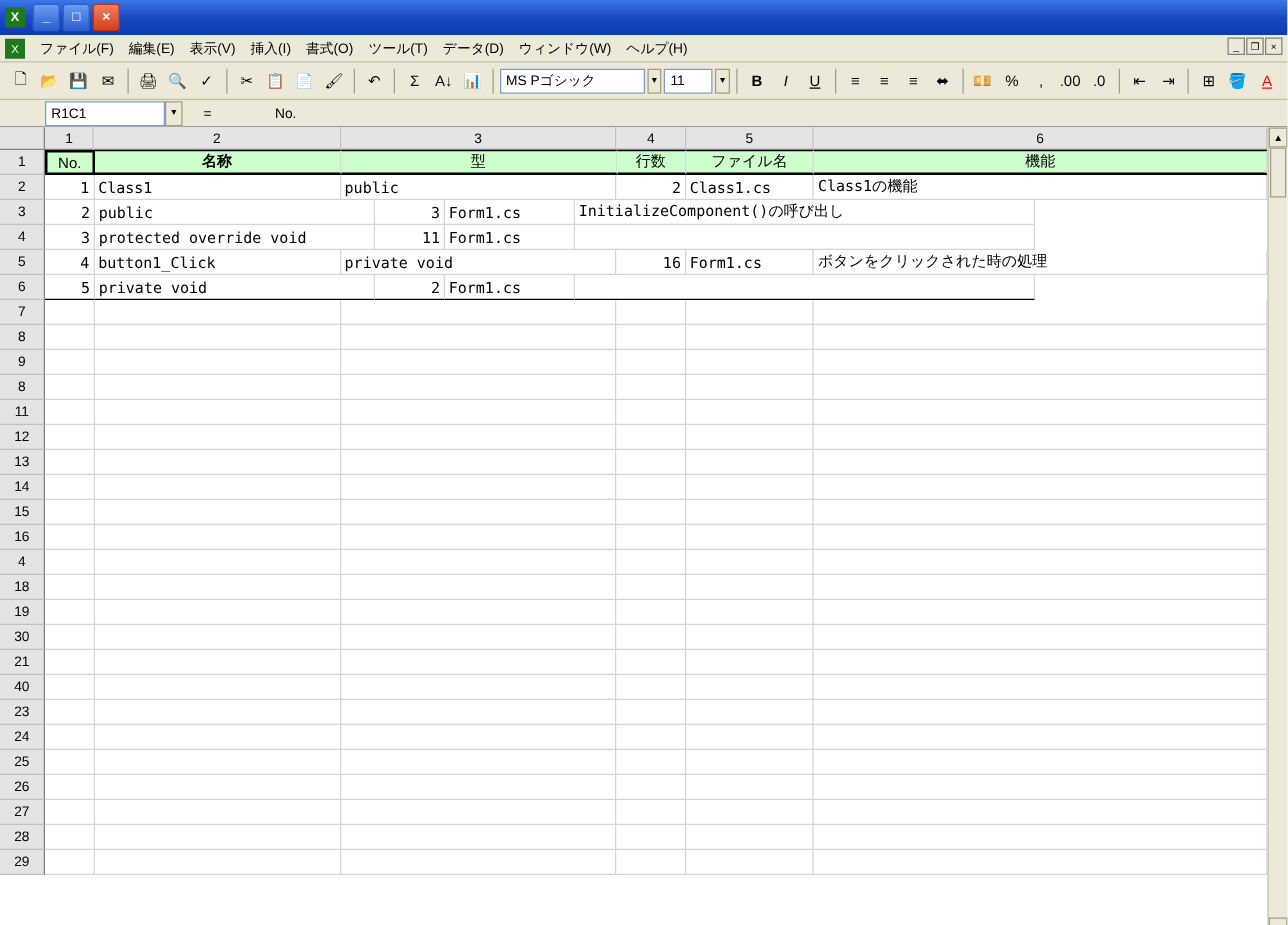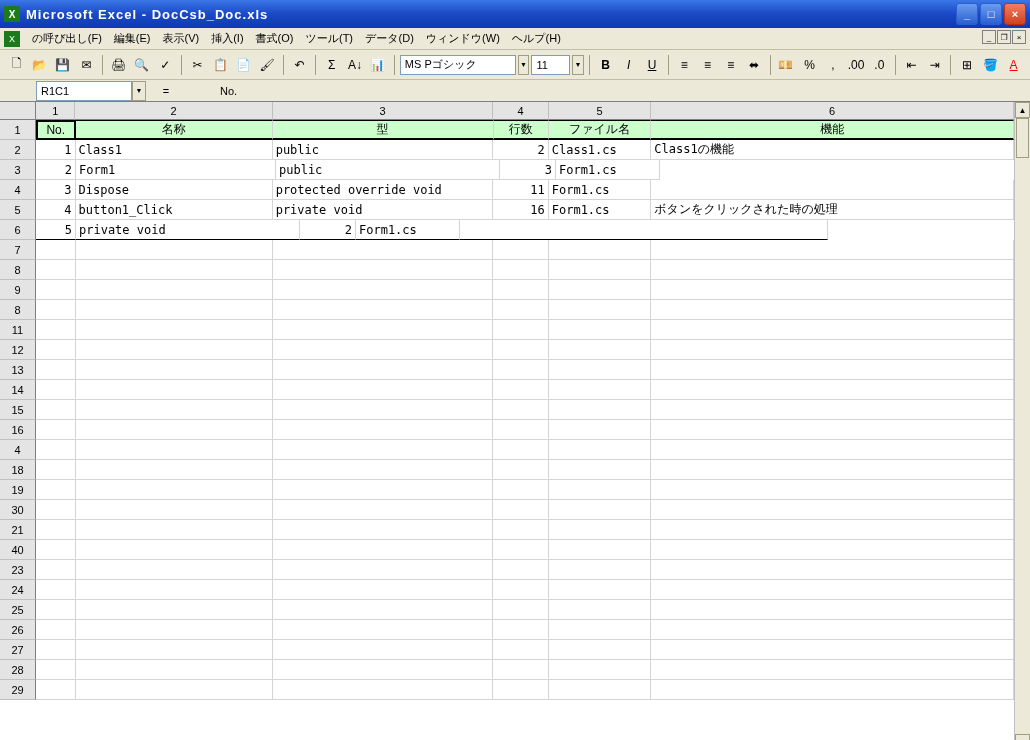--- a/index.html
+++ b/index.html
@@ -53,31 +53,30 @@
 .datarow:last-of-type .cell { border-bottom: 1px solid #000; }
 .vscroll { position: absolute; right: 0; top: 0; width: 16px; bottom: 0; background: #ece9d8; border-left: 1px solid #c0c0c0; }
 .vscroll .arrow { height: 16px; background:#ece9d8; border:1px solid #a0a080; display:flex;align-items:center;justify-content:center;font-size:8px;}
 .vscroll .thumb { position:absolute; top:16px; left:1px; right:1px; height:40px; background:#ece9d8; border:1px solid #a0a080;}
 </style>
 </head>
 <body>
 
 <div class="titlebar">
   <div class="appicon">X</div>
-  <div class="title">Microsoft Excel - DocCsb_Doc.xls</div>
   <div class="winbtns">
     <div class="winbtn min">_</div>
     <div class="winbtn max">□</div>
     <div class="winbtn close">×</div>
   </div>
 </div>
 
 <div class="menubar">
   <div class="xicon">X</div>
-  <div class="menuitem">の呼び出し(F)</div>
+  <div class="menuitem">ファイル(F)</div>
   <div class="menuitem">編集(E)</div>
   <div class="menuitem">表示(V)</div>
   <div class="menuitem">挿入(I)</div>
   <div class="menuitem">書式(O)</div>
   <div class="menuitem">ツール(T)</div>
   <div class="menuitem">データ(D)</div>
   <div class="menuitem">ウィンドウ(W)</div>
   <div class="menuitem">ヘルプ(H)</div>
   <div class="mdibtns">
     <div class="mdibtn">_</div>
@@ -193,44 +192,43 @@
       <div class="rowh">24</div>
       <div class="rowh">25</div>
       <div class="rowh">26</div>
       <div class="rowh">27</div>
       <div class="rowh">28</div>
       <div class="rowh">29</div>
     </div>
   <div class="cells" id="cells">
       <div class="row headerrow">
         <div class="cell no center" style="width: 40px;">No.</div>
-        <div class="cell center" style="width: 200px;">名称</div>
+        <div class="cell center" style="width: 200px; font-weight: bold;">名称</div>
         <div class="cell center" style="width: 224px;">型</div>
         <div class="cell center" style="width: 56px;">行数</div>
         <div class="cell center" style="width: 104px;">ファイル名</div>
         <div class="cell center" style="width: 368px;">機能</div>
       </div>
       <div class="row datarow">
         <div class="cell right" style="width: 40px;">1</div>
         <div class="cell " style="width: 200px;">Class1</div>
         <div class="cell " style="width: 224px;">public</div>
         <div class="cell right" style="width: 56px;">2</div>
         <div class="cell " style="width: 104px;">Class1.cs</div>
         <div class="cell " style="width: 368px;">Class1の機能</div>
       </div>
       <div class="row datarow">
         <div class="cell right" style="width: 40px;">2</div>
-        <div class="cell " style="width: 200px;">Form1</div>
         <div class="cell " style="width: 224px;">public</div>
         <div class="cell right" style="width: 56px;">3</div>
         <div class="cell " style="width: 104px;">Form1.cs</div>
+        <div class="cell " style="width: 368px;">InitializeComponent()の呼び出し</div>
       </div>
       <div class="row datarow">
         <div class="cell right" style="width: 40px;">3</div>
-        <div class="cell " style="width: 200px;">Dispose</div>
         <div class="cell " style="width: 224px;">protected override void</div>
         <div class="cell right" style="width: 56px;">11</div>
         <div class="cell " style="width: 104px;">Form1.cs</div>
         <div class="cell " style="width: 368px;"></div>
       </div>
       <div class="row datarow">
         <div class="cell right" style="width: 40px;">4</div>
         <div class="cell " style="width: 200px;">button1_Click</div>
         <div class="cell " style="width: 224px;">private void</div>
         <div class="cell right" style="width: 56px;">16</div>

